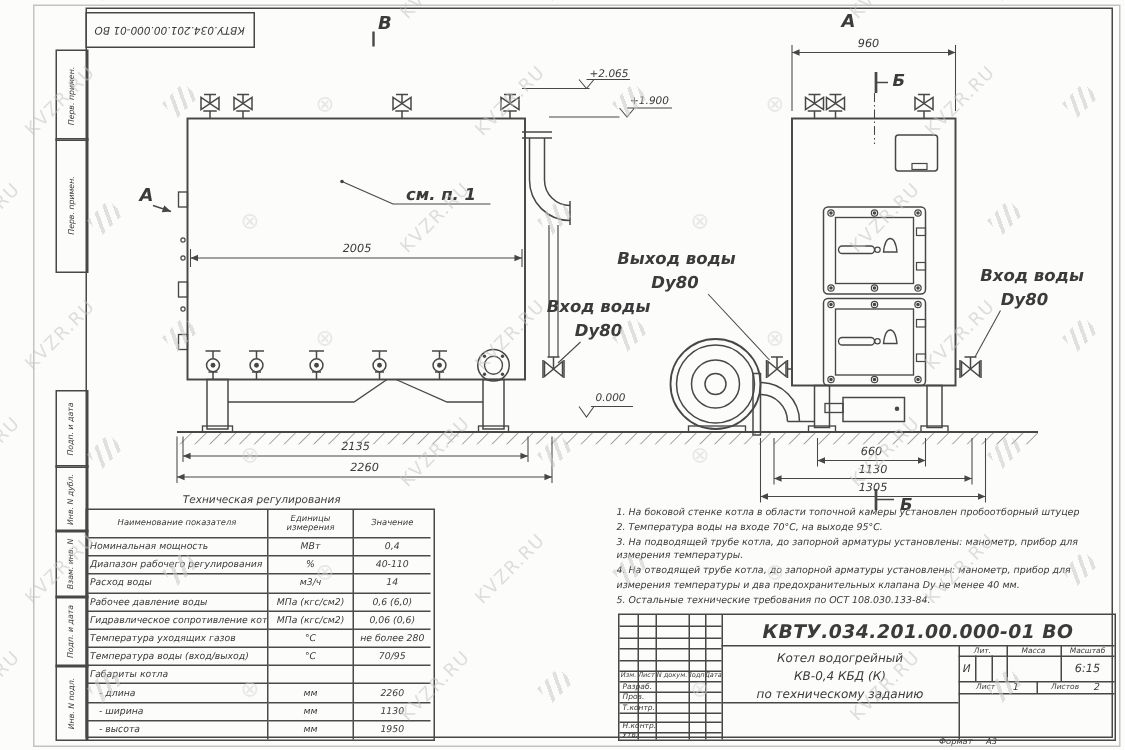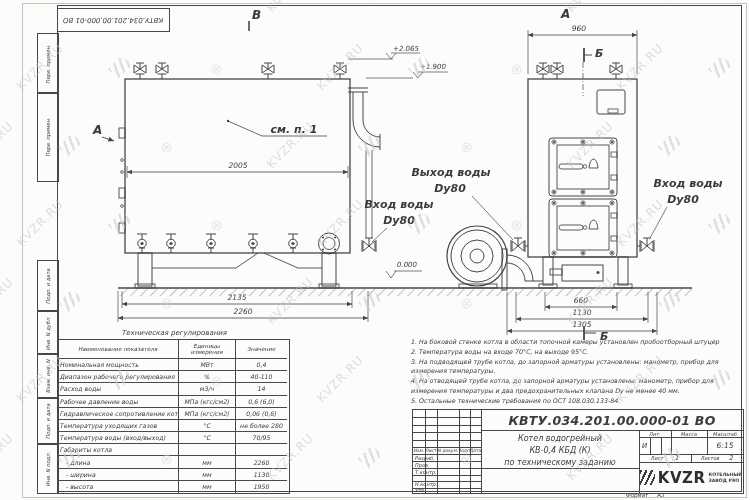--- a/index.html
+++ b/index.html
@@ -412,28 +412,20 @@
 
     <div class="cell" style="left:226px;top:44px;width:52px;height:8px;justify-content:space-evenly;">
       <span>Лист</span>
       <span style="font-size:6.5px;">1</span>
     </div>
     <div class="cell" style="left:278px;top:44px;width:52px;height:8px;justify-content:space-evenly;">
       <span>Листов</span>
       <span style="font-size:6.5px;">2</span>
     </div>
 
-    <div class="cell" style="left:226px;top:52px;width:104px;height:31px;gap:3px;">
-      <div class="logo-bars"></div>
-      <span class="logo-word">KVZR</span>
-      <span class="logo-sub">
-        <span>КОТЕЛЬНЫЙ</span>
-        <span>ЗАВОД РЭП</span>
-      </span>
-    </div>
   </div>
 
   <div class="format">
     <span>Формат</span>
     <span>А3</span>
   </div>
 
   <div class="wm-layer">
       <span class="wm" style="left: -40px; top: -18px;">KVZR.RU</span>
       <span class="wm wm-bars" style="left: 60px; top: -18px;"></span>

